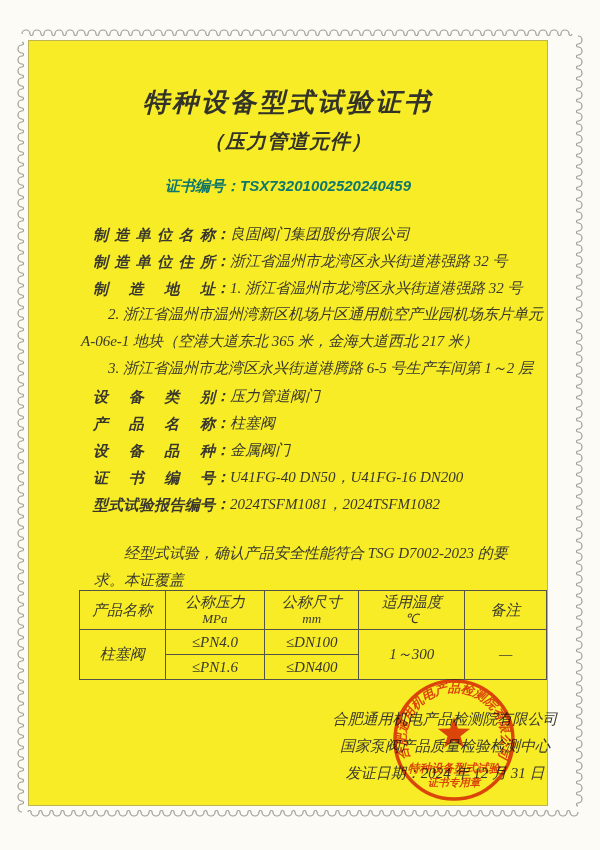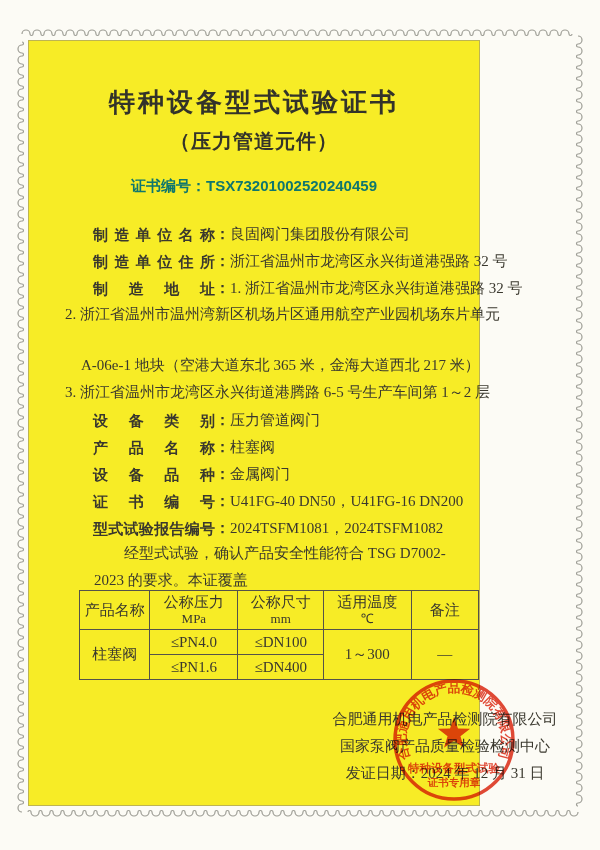--- a/index.html
+++ b/index.html
@@ -4,43 +4,43 @@
 <style>
   html,body{margin:0;padding:0;}
   body{
     width:600px;height:850px;position:relative;overflow:hidden;
     background:#fcfbf5;
     font-family:"Liberation Serif",serif;
     color:#3a382e;
   }
   #edge-svg{position:absolute;left:0;top:0;width:600px;height:850px;}
   .page{
-    position:absolute;left:28px;top:40px;width:452px;height:766px;
-    background:#f7ec26;border:1px solid #bdb452;box-sizing:border-box;
+    position:absolute;left:28px;top:40px;width:520px;height:766px;
+    background:#f7ec26;border:1px solid #bdb452;box-sizing:border-box;font-style:italic;
   }
   .title{
     position:absolute;top:44px;left:0;width:100%;text-align:center;
     font-family:"Liberation Sans",sans-serif;font-weight:700;
     font-size:26px;letter-spacing:3px;color:#33332a;
   }
   .subtitle{
     position:absolute;top:87px;left:0;width:100%;text-align:center;
     font-family:"Liberation Sans",sans-serif;font-weight:700;
     font-size:20px;letter-spacing:1px;color:#33332a;
   }
   .certno{
     position:absolute;top:136px;left:0;width:100%;text-align:center;
     font-family:"Liberation Sans",sans-serif;font-weight:600;
     font-size:15px;color:#0f766e;
   }
   .fields{position:absolute;top:179px;left:36px;right:16px;font-size:15px;}
   .fline{height:27px;line-height:27px;white-space:nowrap;}
   .fline.main{padding-left:20px;}
-  .fline.cont{padding-left:0;}
-  .fline.cont2{padding-left:16px;margin-top:24px;}
+  .fline.cont{padding-left:0;margin-left:43px;}
+  .fline.cont2{padding-left:16px;}
   .lbl{
     display:inline-block;width:122px;
     text-align:justify;text-align-last:justify;
     font-family:"Liberation Sans",sans-serif;font-weight:600;
     vertical-align:bottom;
     margin-left:8px;
   }
   .colon{font-family:"Liberation Sans",sans-serif;font-weight:600;}
   .statement{position:absolute;top:499px;left:26px;right:22px;font-size:15px;line-height:27px;margin-left:39px;}
   .statement .st1{text-indent:30px;}

